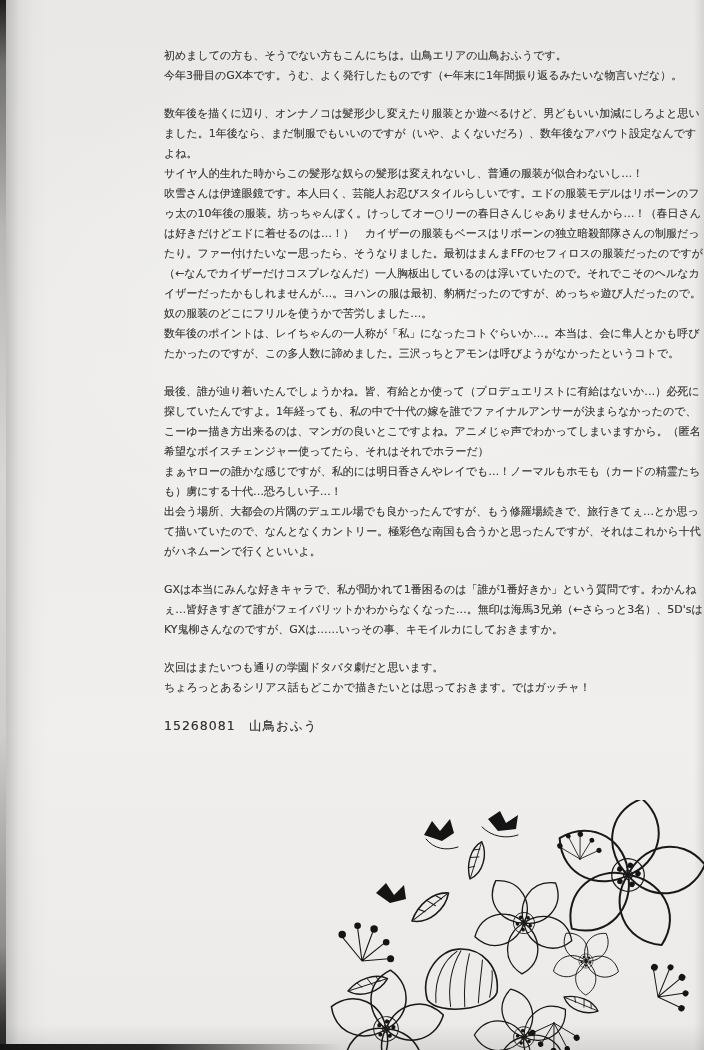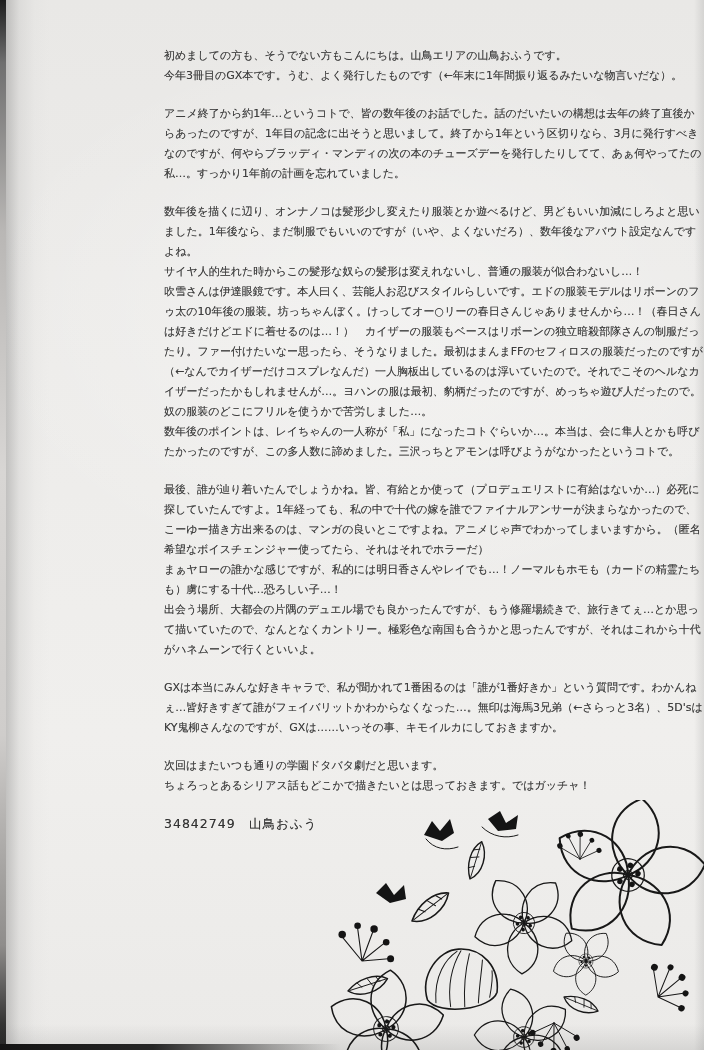--- a/index.html
+++ b/index.html
@@ -58,32 +58,31 @@
 
   <div class="left-sliver"></div>
   <div class="binding-shade"></div>
   <div class="right-shade"></div>
   <div class="bottom-shade"></div>
   <div class="bottom-strip"></div>
 
   <div class="text-col">
     <p class="para">初めましての方も、そうでない方もこんにちは。山鳥エリアの山鳥おふうです。
 今年3冊目のGX本です。うむ、よく発行したものです（←年末に1年間振り返るみたいな物言いだな）。</p>
-    <p class="para">アニメ終了から約1年…というコトで、皆の数年後のお話でした。話のだいたいの構想は去年の終了直後からあったのですが、1年目の記念に出そうと思いまして。終了から1年という区切りなら、3月に発行すべきなのですが、何やらブラッディ・マンディの次の本のチューズデーを発行したりしてて、あぁ何やってたの私…。すっかり1年前の計画を忘れていました。</p>
     <p class="para">数年後を描くに辺り、オンナノコは髪形少し変えたり服装とか遊べるけど、男どもいい加減にしろよと思いました。1年後なら、まだ制服でもいいのですが（いや、よくないだろ）、数年後なアバウト設定なんですよね。
 サイヤ人的生れた時からこの髪形な奴らの髪形は変えれないし、普通の服装が似合わないし…！
 吹雪さんは伊達眼鏡です。本人曰く、芸能人お忍びスタイルらしいです。エドの服装モデルはリボーンのフゥ太の10年後の服装。坊っちゃんぼく。けっしてオー○リーの春日さんじゃありませんから…！（春日さんは好きだけどエドに着せるのは…！）　カイザーの服装もベースはリボーンの独立暗殺部隊さんの制服だったり。ファー付けたいなー思ったら、そうなりました。最初はまんまFFのセフィロスの服装だったのですが（←なんでカイザーだけコスプレなんだ）一人胸板出しているのは浮いていたので。それでこそのヘルなカイザーだったかもしれませんが…。ヨハンの服は最初、豹柄だったのですが、めっちゃ遊び人だったので。奴の服装のどこにフリルを使うかで苦労しました…。
 数年後のポイントは、レイちゃんの一人称が「私」になったコトぐらいか…。本当は、会に隼人とかも呼びたかったのですが、この多人数に諦めました。三沢っちとアモンは呼びようがなかったというコトで。</p>
     <p class="para">最後、誰が辿り着いたんでしょうかね。皆、有給とか使って（プロデュエリストに有給はないか…）必死に探していたんですよ。1年経っても、私の中で十代の嫁を誰でファイナルアンサーが決まらなかったので、こーゆー描き方出来るのは、マンガの良いとこですよね。アニメじゃ声でわかってしまいますから。（匿名希望なボイスチェンジャー使ってたら、それはそれでホラーだ）
 まぁヤローの誰かな感じですが、私的には明日香さんやレイでも…！ノーマルもホモも（カードの精霊たちも）虜にする十代…恐ろしい子…！
 出会う場所、大都会の片隅のデュエル場でも良かったんですが、もう修羅場続きで、旅行きてぇ…とか思って描いていたので、なんとなくカントリー。極彩色な南国も合うかと思ったんですが、それはこれから十代がハネムーンで行くといいよ。</p>
     <p class="para">GXは本当にみんな好きキャラで、私が聞かれて1番困るのは「誰が1番好きか」という質問です。わかんねぇ…皆好きすぎて誰がフェイバリットかわからなくなった…。無印は海馬3兄弟（←さらっと3名）、5D'sはKY鬼柳さんなのですが、GXは……いっその事、キモイルカにしておきますか。</p>
     <p class="para">次回はまたいつも通りの学園ドタバタ劇だと思います。
 ちょろっとあるシリアス話もどこかで描きたいとは思っておきます。ではガッチャ！</p>
-    <p class="sig-date">34842749　山鳥おふう</p>
+    <p class="sig-date">15268081　山鳥おふう</p>
   </div>
 
   <div class="flowers">
     <svg viewBox="0 0 376 248" xmlns="http://www.w3.org/2000/svg">
       <defs>
         <g id="petal5">
           <path class="ln" d="M0,0 C -22,-12 -30,-44 -4,-62 C 24,-48 22,-14 0,0 Z"></path>
         </g>
         <g id="blossom">
           <use href="#petal5"></use>

